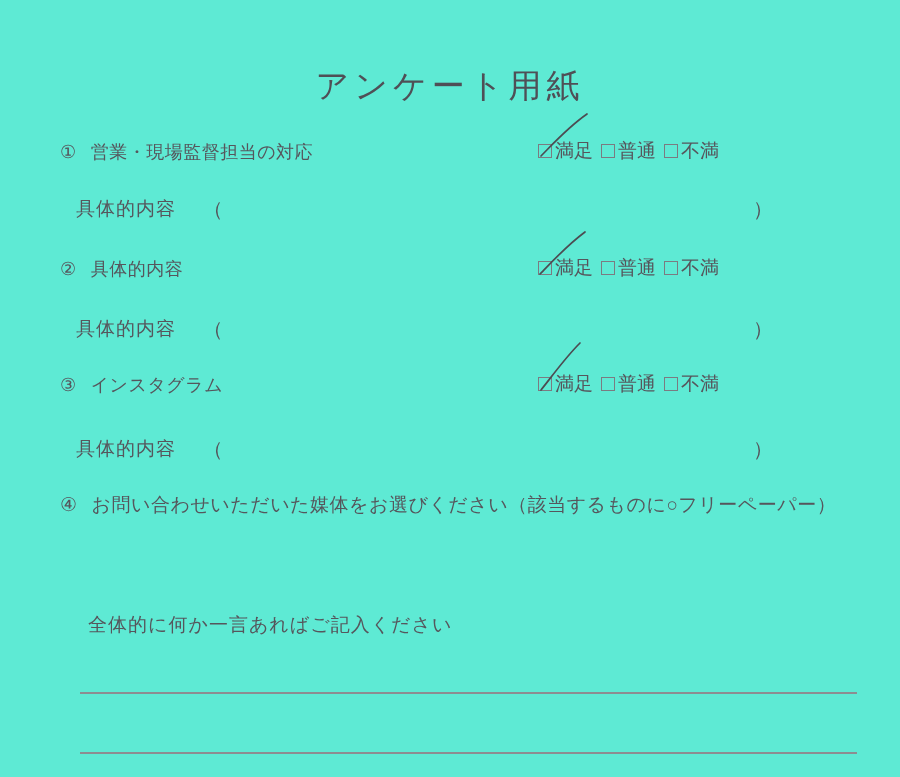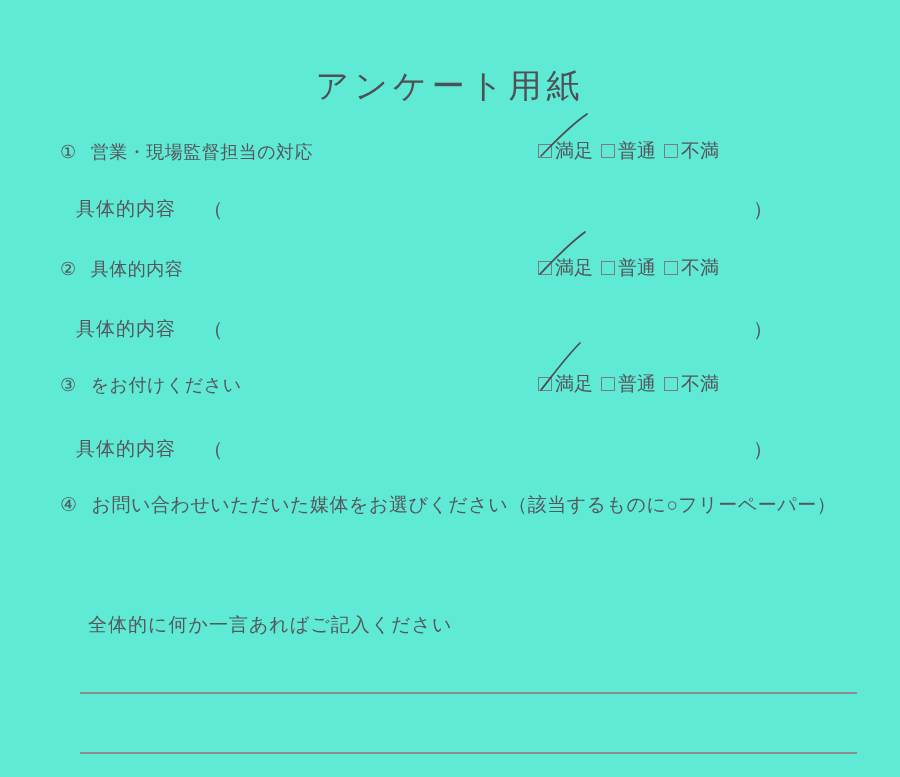--- a/index.html
+++ b/index.html
@@ -171,21 +171,21 @@
     </span>
   </div>
   <div class="detail-row" style="top:316px">
     <span class="detail-label">具体的内容</span>
     <span class="paren-open">（</span>
     <span class="detail-answer"></span>
     <span class="paren-close">）</span>
   </div>
 
   <div class="q-row" style="top:373px">
-    <span class="q-num">③</span><span>をお付けください</span>
+    <span class="q-num">③</span><span>インスタグラム</span>
   </div>
   <div class="opt-group" style="top:371px">
     <span class="opt">
       <svg class="checkmark" style="top:-31px;height:52px" viewBox="0 0 54 52">
           <path d="M5 50 C 14 39, 28 19, 44 3" fill="none" stroke="#4c4c52" stroke-width="1.7" stroke-linecap="round"></path>
         </svg>
       <span class="cbox"></span>
         <span>満足</span>
     </span>
     <span class="opt">

